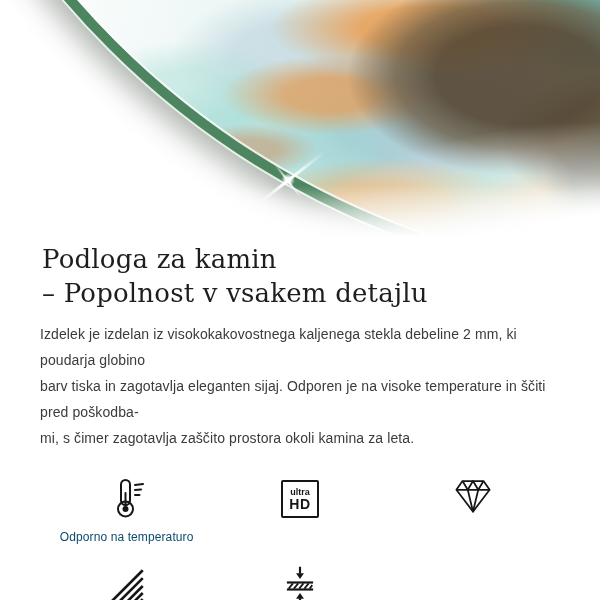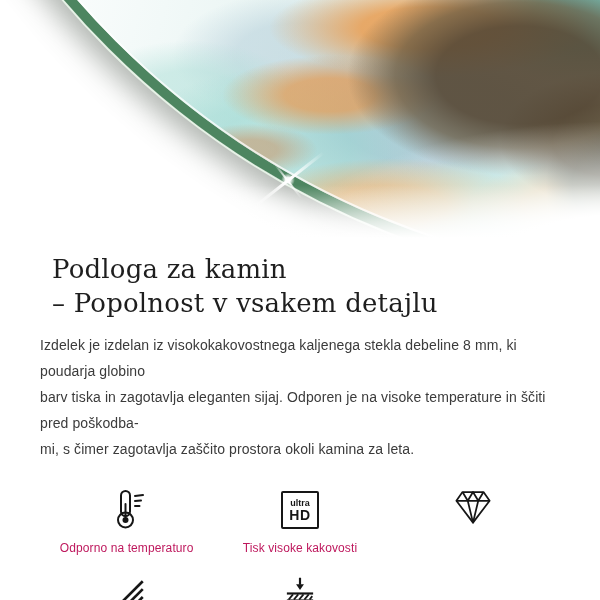--- a/index.html
+++ b/index.html
@@ -61,40 +61,40 @@
   .sparkle{position:absolute;left:288px;top:180px;width:0;height:0;}
   .sparkle i{position:absolute;display:block;background:linear-gradient(to right, rgba(255,255,255,0), #ffffff 45% 55%, rgba(255,255,255,0));}
   .sparkle .beam-long{width:90px;height:3px;left:-45px;top:-1px;transform:rotate(-38deg);}
   .sparkle .beam-short{width:44px;height:2px;left:-22px;top:0;transform:rotate(52deg);}
   .sparkle .core{left:-7px;top:-7px;width:14px;height:14px;border-radius:50%;
     background:radial-gradient(circle, rgba(255,255,255,0.95) 0 25%, rgba(255,255,255,0) 70%);}
 
   
   .content{padding:0 40px;}
   h1.title{
-    margin:12px;padding-top:0;
+    margin:2px;padding-top:0;
     font-family:"DejaVu Serif","Liberation Serif",serif;
     font-weight:400;font-size:26px;line-height:34px;color:#1e1e1e;
     white-space:pre-line;letter-spacing:0.2px;
   }
   p.desc{
     margin:11px 0 0 0;
     font-size:14px;line-height:26px;color:#3b3b3b;
     white-space:pre-line;letter-spacing:0.1px;
   }
 
   
   .features{
     margin-top:24px;
     display:grid;grid-template-columns:repeat(3,1fr);
     row-gap:22px;
   }
   .feat{display:flex;flex-direction:column;align-items:center;}
   .feat-icon{height:48px;display:flex;align-items:center;}
-  .feat-label{margin-top:7px;font-size:12px;color:#be185d;letter-spacing:0.1px;}
+  .feat-label{margin-top:7px;font-size:12px;color:#0c4a6e;letter-spacing:0.1px;}
   .feat svg{display:block;}
   .uhd-box{
     width:38px;height:38px;border:2.5px solid #161616;border-radius:2px;
     box-sizing:border-box;display:flex;flex-direction:column;align-items:center;justify-content:center;
     color:#161616;
   }
   .uhd-top{font-size:9px;font-weight:700;line-height:10px;}
   .uhd-bottom{font-size:14px;font-weight:700;line-height:15px;letter-spacing:0.5px;}
 </style>
 </head>
@@ -109,21 +109,21 @@
     <div class="sparkle">
       <i class="beam-long"></i>
         <i class="beam-short"></i>
         <i class="core"></i>
     </div>
   </div>
 
   <div class="content">
     <h1 class="title">Podloga za kamin
 – Popolnost v vsakem detajlu</h1>
-    <p class="desc">Izdelek je izdelan iz visokokakovostnega kaljenega stekla debeline 8 mm, ki poudarja globino
+    <p class="desc">Izdelek je izdelan iz visokokakovostnega kaljenega stekla debeline 2 mm, ki poudarja globino
 barv tiska in zagotavlja eleganten sijaj. Odporen je na visoke temperature in ščiti pred poškodba-
 mi, s čimer zagotavlja zaščito prostora okoli kamina za leta.</p>
 
     <div class="features">
 
       <div class="feat">
         <div class="feat-icon">
           <svg width="48" height="48" viewBox="0 0 48 48" fill="none" stroke="#161616" stroke-width="2" stroke-linecap="round">
             <rect x="18" y="5" width="9" height="25" rx="4.5"></rect>
             <circle cx="22.5" cy="34" r="7.5"></circle>
@@ -137,21 +137,20 @@
         <div class="feat-label">Odporno na temperaturo</div>
       </div>
 
       <div class="feat">
         <div class="feat-icon">
           <div class="uhd-box">
             <span class="uhd-top">ultra</span>
             <span class="uhd-bottom">HD</span>
           </div>
         </div>
-        <div class="feat-label">Tisk visoke kakovosti</div>
       </div>
 
 
       <div class="feat">
         <div class="feat-icon" style="height:40px;">
           <svg width="42" height="40" viewBox="0 0 48 44" fill="none" stroke="#161616" stroke-width="2" stroke-linejoin="round">
             <path d="M12 6 H36 L43 16 L24 41 L5 16 Z"></path>
             <path d="M12 6 L18 16 L24 6 L30 16 L36 6"></path>
             <path d="M5 16 H43"></path>
             <path d="M18 16 L24 41 L30 16"></path>

